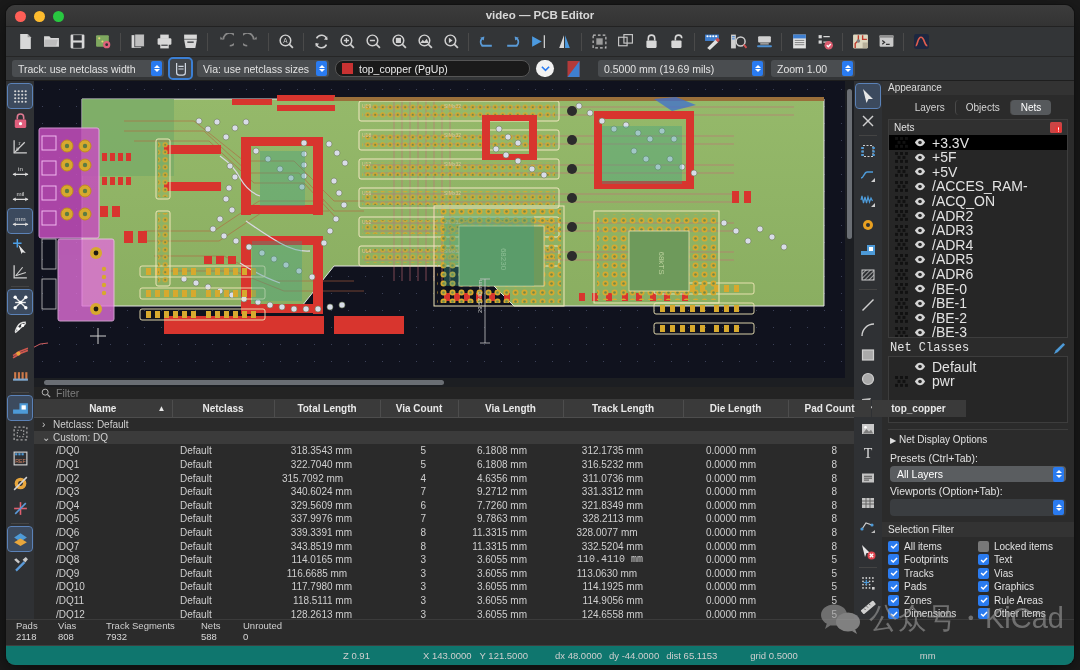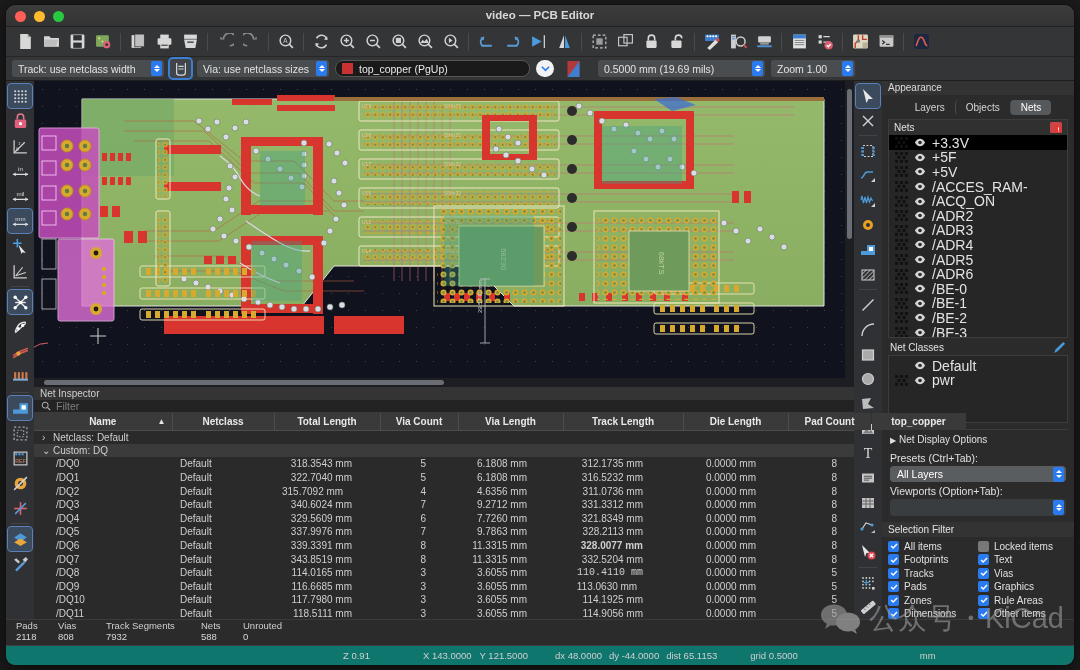--- a/index.html
+++ b/index.html
@@ -147,21 +147,21 @@
   .netsbox{ margin:0 6px; background:#262626; border:1px solid #3d3d3d; }
   .netsbox .hd{
     display:flex; align-items:center; justify-content:space-between;
     background:#303030; padding:2px 5px; font-size:10px; color:#e0e0e0;
   }
   .netlist{ height:202px; overflow:hidden; }
   .netrow{ display:flex; align-items:center; gap:6px; height:14.6px; padding-left:6px; }
   .netrow.sel{ background:#000; }
   .netrow .nm{ font-size:14px; color:#e3e3e3; }
   .nc-head{ display:flex; align-items:center; justify-content:space-between; padding:3px 8px 1px; }
-  .nc-head span{ font-size:10px; color:#e4e4e4; }
+  .nc-head span{ font-size:12px; color:#e4e4e4;font-family:Liberation Mono, monospace; }
   .ncbox{ margin:0 6px; background:#262626; border:1px solid #3d3d3d; height:70px; padding-top:2px;}
   .ndo{ border-top:1px solid #3d3d3d; margin:6px 6px 0; padding:4px 2px; font-size:10px; color:#e0e0e0;}
   .plabel{ font-size:10.5px; color:#e0e0e0; margin:3px 8px 2px; }
   .preset{
     margin:0 8px; height:17px; background:#5a5d60; border-radius:4px;
     display:flex; align-items:center; padding:0 2px 0 7px; font-size:10.5px; color:#fff;
   }
   .preset.empty{ background:#3a3d40; }
   .selfilter-hd{ background:#333; font-size:10px; color:#e2e2e2; padding:2px 6px; margin-top:6px; }
   .sfgrid{ display:grid; grid-template-columns:1fr 1fr; padding:4px 6px 0; row-gap:2.5px; }
@@ -1077,21 +1077,20 @@
 
         <div class="vscroll">
             <div class="thumb"></div>
           </div>
         <div class="hscroll">
             <div class="thumb"></div>
           </div>
       </div>
 
       <div class="inspector">
-        <div class="insp-title">Net Inspector</div>
         <div class="filterbar">
           <span>
             <svg width="10" height="10" viewBox="0 0 12 12">
                 <circle cx="5" cy="5" r="3.6" fill="none" stroke="#b5b5b5" stroke-width="1.2"></circle>
                 <line x1="7.8" y1="7.8" x2="11" y2="11" stroke="#b5b5b5" stroke-width="1.3"></line>
               </svg>
             </span>
           <span class="ph">Filter</span>
         </div>
 
@@ -1184,21 +1183,21 @@
                 <td style="text-align: right; padding-right: 32px;">0.0000 mm</td>
                 <td style="text-align: right; padding-right: 34px;">8</td>
                 <td style="text-align: right; padding-right: 22px;">68.7538 mm</td>
               </tr>
               <tr>
                 <td style="padding-left: 22px;">/DQ6</td>
                 <td style="">Default</td>
                 <td style="text-align: right; padding-right: 28px;">339.3391 mm</td>
                 <td style="text-align: right; padding-right: 32px;">8</td>
                 <td style="text-align: right; padding-right: 36px;">11.3315 mm</td>
-                <td style="text-align: right; padding-right: 40px; font-weight: bold;">328.0077 mm</td>
+                <td style="text-align: center; padding-right: 40px;">328.0077 mm</td>
                 <td style="text-align: right; padding-right: 32px;">0.0000 mm</td>
                 <td style="text-align: right; padding-right: 34px;">8</td>
                 <td style="text-align: right; padding-right: 22px;">63.2906 mm</td>
               </tr>
               <tr>
                 <td style="padding-left: 22px;">/DQ7</td>
                 <td style="">Default</td>
                 <td style="text-align: right; padding-right: 28px;">343.8519 mm</td>
                 <td style="text-align: right; padding-right: 32px;">8</td>
                 <td style="text-align: right; padding-right: 36px;">11.3315 mm</td>
@@ -1214,21 +1213,21 @@
                 <td style="text-align: right; padding-right: 32px;">3</td>
                 <td style="text-align: right; padding-right: 36px;">3.6055 mm</td>
                 <td style="text-align: right; padding-right: 40px; font-family: Liberation Mono, monospace;">110.4110 mm</td>
                 <td style="text-align: right; padding-right: 32px;">0.0000 mm</td>
                 <td style="text-align: right; padding-right: 34px;">5</td>
                 <td style="text-align: right; padding-right: 22px;">24.0666 mm</td>
               </tr>
               <tr>
                 <td style="padding-left: 22px;">/DQ9</td>
                 <td style="">Default</td>
-                <td style="text-align: right; padding-right: 28px;">116.6685 mm</td>
+                <td style="text-align: center; padding-right: 28px;">116.6685 mm</td>
                 <td style="text-align: right; padding-right: 32px;">3</td>
                 <td style="text-align: right; padding-right: 36px;">3.6055 mm</td>
                 <td style="text-align: center; padding-right: 40px;">113.0630 mm</td>
                 <td style="text-align: right; padding-right: 32px;">0.0000 mm</td>
                 <td style="text-align: right; padding-right: 34px;">5</td>
                 <td style="text-align: right; padding-right: 22px;">28.1502 mm</td>
               </tr>
               <tr>
                 <td style="padding-left: 22px;">/DQ10</td>
                 <td style="">Default</td>

